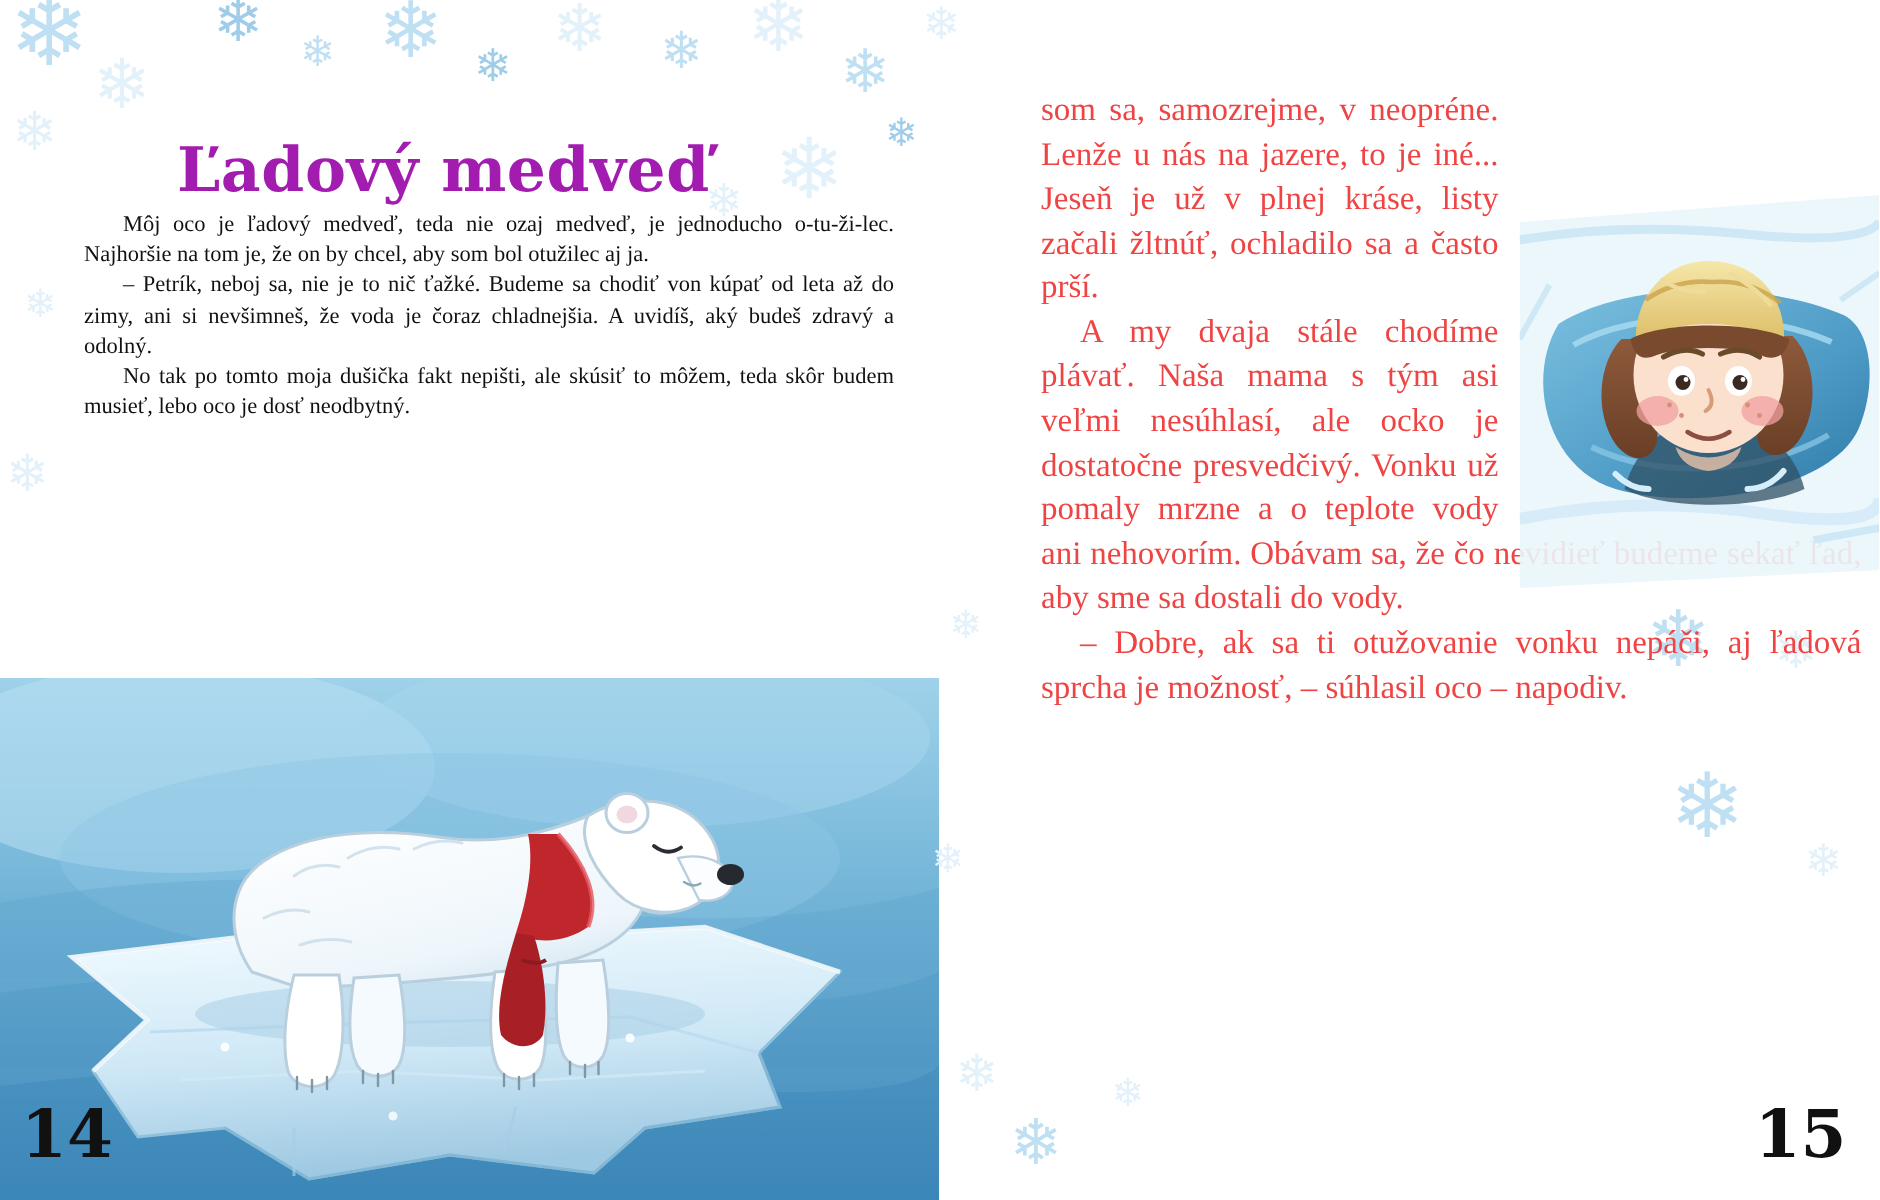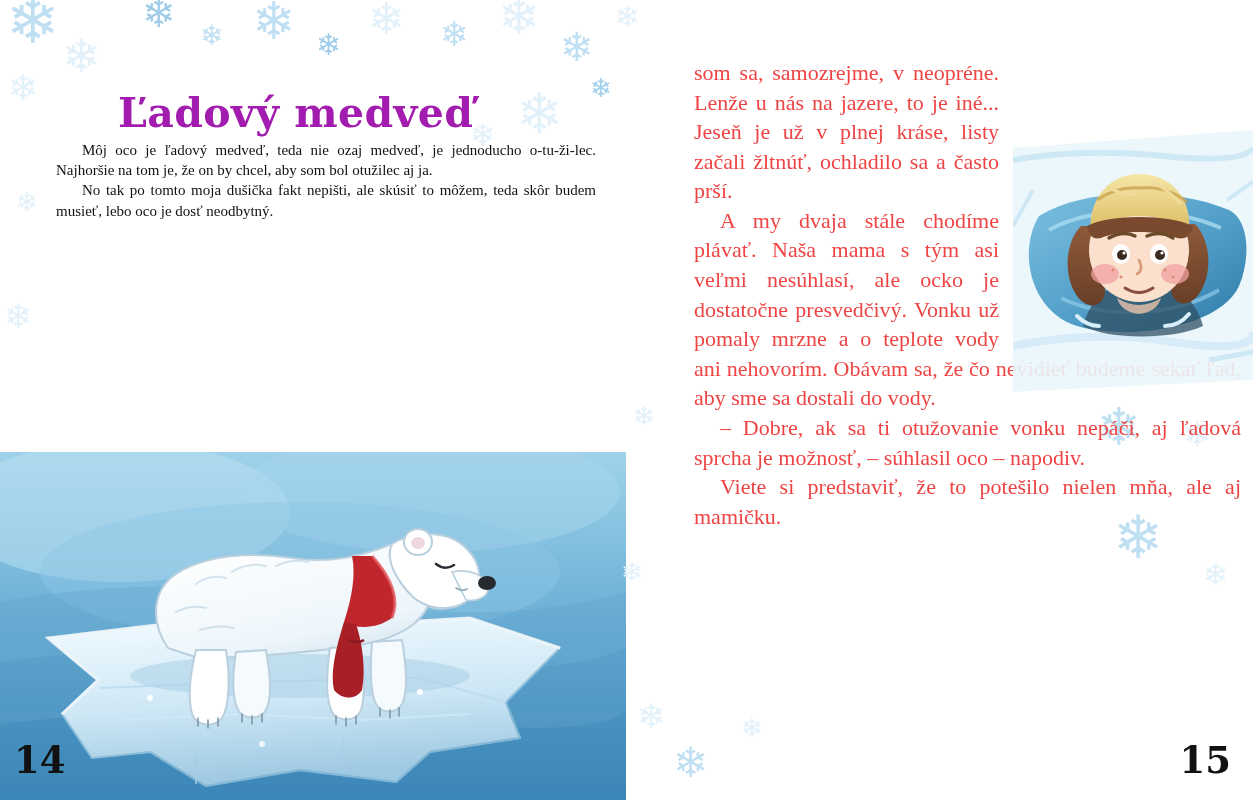--- a/index.html
+++ b/index.html
@@ -86,21 +86,21 @@
     shape-outside: margin-box;
     margin: 4px 0 6px 14px;
   }
 
   
   .folio {
     position: absolute;
     bottom: 18px;
     font-family: "DejaVu Serif", serif;
     font-weight: bold;
-    font-size: 37px;
+    font-size: 44px;
     color: #111;
   }
   .folio.left  { left: 14px; }
   .folio.right { right: 22px; }
 
   
   .bear-illo {
     position: absolute;
     left: 0;
     top: 452px;
@@ -142,20 +142,21 @@
     <div class="snow light" style="left:516px; top:86px;  font-size:56px;">❄</div>
     <div class="snow deep" style="left:590px; top:76px;  font-size:26px;">❄</div>
     <div class="snow light" style="left:470px; top:120px; font-size:30px;">❄</div>
     <div class="snow light" style="left:16px;  top:190px; font-size:26px;">❄</div>
     <div class="snow light" style="left:4px;   top:300px; font-size:34px;">❄</div>
 
     <h1 class="title">Ľadový medveď</h1>
 
     <div class="col-left">
       <p>Môj oco je ľadový medveď, teda nie ozaj medveď, je jednoducho o-tu-ži-lec. Najhoršie na tom je, že on by chcel, aby som bol otužilec aj ja.</p>
+      <p>– Petrík, neboj sa, nie je to nič ťažké. Budeme sa chodiť von kúpať od leta až do zimy, ani si nevšimneš, že voda je čoraz chladnejšia. A uvidíš, aký budeš zdravý a odolný.</p>
       <p>No tak po tomto moja dušička fakt nepišti, ale skúsiť to môžem, teda skôr budem musieť, lebo oco je dosť neodbytný.</p>
     </div>
 
     <div class="bear-illo">
       <svg width="626" height="348" viewBox="0 0 626 348" xmlns="http://www.w3.org/2000/svg">
         <defs>
           <linearGradient id="seaG" x1="0" y1="0" x2="0" y2="1">
             <stop offset="0%" stop-color="#9fd2ea"></stop>
             <stop offset="45%" stop-color="#6fb2d6"></stop>
             <stop offset="100%" stop-color="#3d86b8"></stop>
@@ -258,21 +259,20 @@
     <div class="snow mid" style="left:46px;  top:742px; font-size:42px;">❄</div>
     <div class="snow light" style="left:114px; top:716px; font-size:26px;">❄</div>
     <div class="snow light" style="left:-6px;  top:560px; font-size:26px;">❄</div>
 
     <div class="col-right">
 
       <div class="wrap-figure"></div>
       <p class="noindent">som sa, samozrejme, v neopréne. Lenže u nás na jazere, to je iné... Jeseň je už v plnej kráse, listy začali žltnúť, ochladilo sa a často prší.</p>
       <p>A my dvaja stále chodíme plávať. Naša mama s tým asi veľmi nesúhlasí, ale ocko je dostatočne presvedčivý. Vonku už pomaly mrzne a o teplote vody ani nehovorím. Obávam sa, že čo nevidieť budeme sekať ľad, aby sme sa dostali do vody.</p>
       <p>– Dobre, ak sa ti otužovanie vonku nepáči, aj ľadová sprcha je možnosť, – súhlasil oco – napodiv.</p>
-      <p>Viete si predstaviť, že to potešilo nielen mňa, ale aj mamičku.</p>
     </div>
 
     <div class="boy-illo">
       <svg width="240" height="270" viewBox="0 0 240 270" xmlns="http://www.w3.org/2000/svg">
         <defs>
           <linearGradient id="holeG" x1="0" y1="0" x2="1" y2="1">
             <stop offset="0%" stop-color="#7cc0e0"></stop>
             <stop offset="60%" stop-color="#4d9bc6"></stop>
             <stop offset="100%" stop-color="#2f7aa8"></stop>
           </linearGradient>

